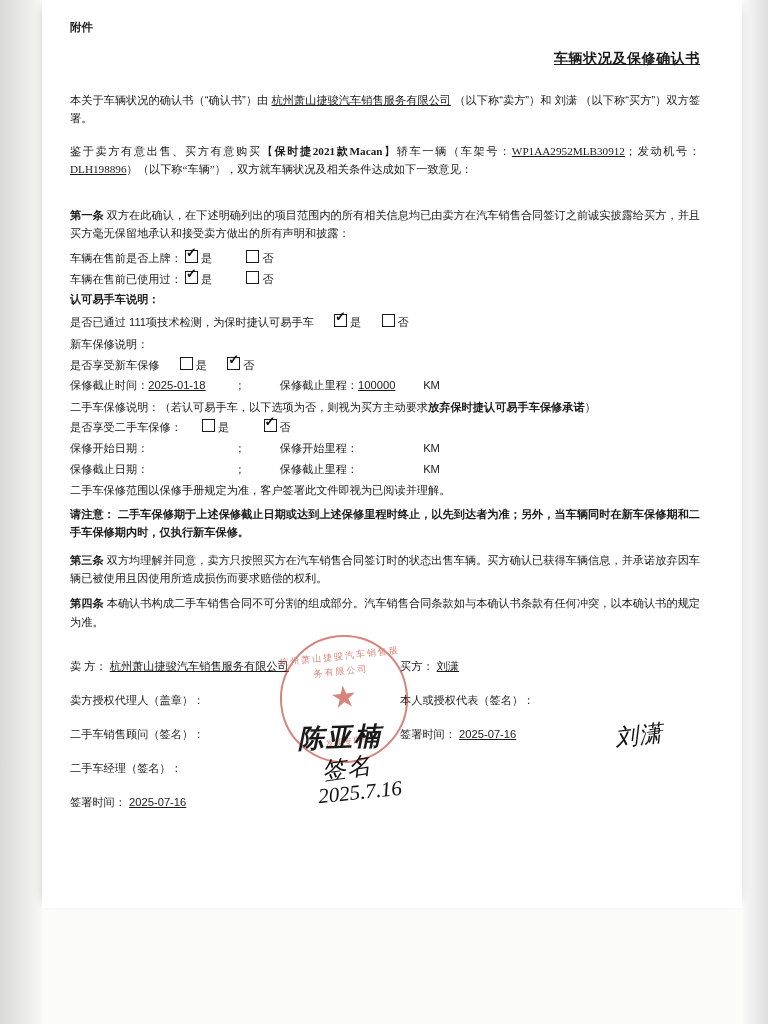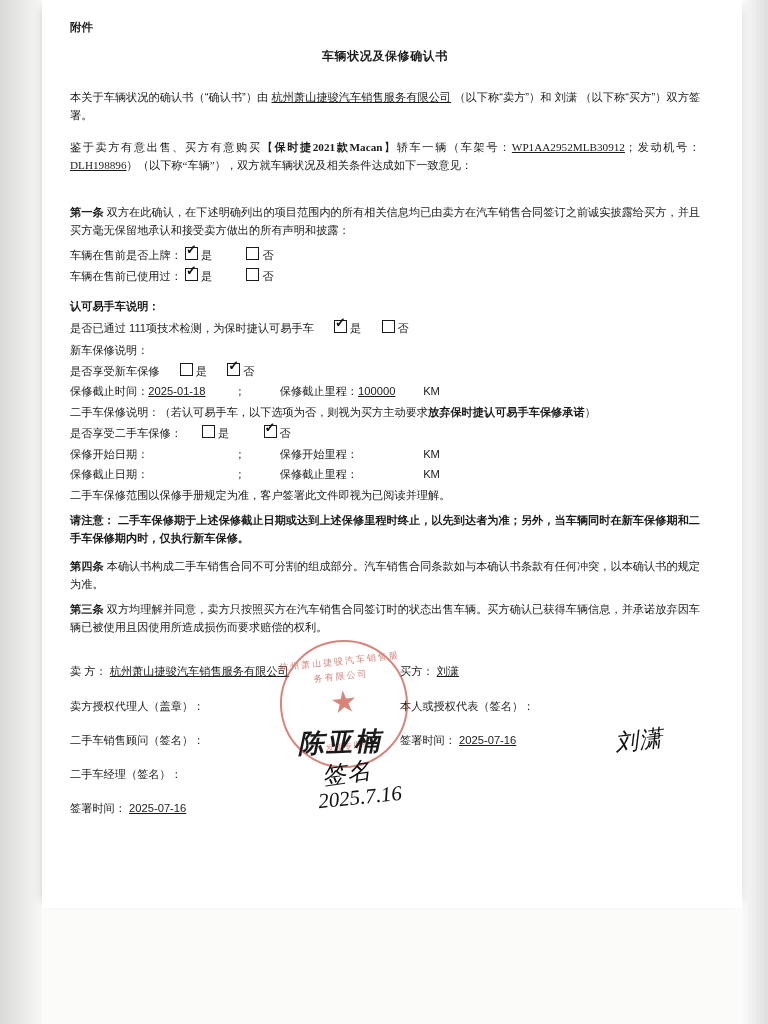--- a/index.html
+++ b/index.html
@@ -36,25 +36,26 @@
     width: 630px;
     font-size: 11.2px;
     line-height: 1.62;
   }
   .attach {
     font-weight: bold;
     font-size: 11.5px;
     margin-bottom: 10px;
   }
   .doc-title {
-    text-align: center;
+    text-align: right;
     font-weight: bold;
-    font-size: 12px;
+    font-size: 14px;
     letter-spacing: 0.6px;
     margin: 4px 0 22px 0;
+    text-decoration: underline;
   }
   p {
     margin: 0 0 10px 0;
     text-align: justify;
   }
   .u {
     text-decoration: underline;
     white-space: nowrap;
   }
   .u-sp {
@@ -246,21 +247,21 @@
       </div>
 
       <div class="line">
         <span>车辆在售前已使用过：</span>
         <span class="cb checked"></span><span>是</span>
         <span class="gap"></span><span class="gap"></span>
         <span class="cb"></span><span>否</span>
       </div>
 
 
-      <div class="line b" style="margin-top:12px;margin-bottom:4px;">认可易手车说明：</div>
+      <div class="line b" style="margin-top:3px;margin-bottom:4px;font-family:Liberation Mono, monospace;">认可易手车说明：</div>
 
       <div class="line">
         <span>是否已通过 111项技术检测，为保时捷认可易手车</span>
         <span class="gap"></span>
         <span class="cb checked"></span><span>是</span>
         <span class="gap"></span>
         <span class="cb"></span><span>否</span>
       </div>
 
       <div class="line" style="margin-top:4px;">新车保修说明：</div>
@@ -309,27 +310,27 @@
 
       <div class="line line-wrap" style="margin-top:3px;">二手车保修范围以保修手册规定为准，客户签署此文件即视为已阅读并理解。</div>
 
       <p class="b" style="margin-top:6px;">
         <span>请注意：</span>
         <span>二手车保修期于上述保修截止日期或达到上述保修里程时终止，以先到达者为准；另外，当车辆同时在新车保修期和二手车保修期内时，仅执行新车保修。</span>
       </p>
 
 
       <p class="clause-p">
+        <span class="clause-head">第三条</span>
+        <span>双方均理解并同意，卖方只按照买方在汽车销售合同签订时的状态出售车辆。买方确认已获得车辆信息，并承诺放弃因车辆已被使用且因使用所造成损伤而要求赔偿的权利。</span>
+      </p>
+
+      <p class="clause-p">
         <span class="clause-head">第四条</span>
         <span>本确认书构成二手车销售合同不可分割的组成部分。汽车销售合同条款如与本确认书条款有任何冲突，以本确认书的规定为准。</span>
-      </p>
-
-      <p class="clause-p">
-        <span class="clause-head">第三条</span>
-        <span>双方均理解并同意，卖方只按照买方在汽车销售合同签订时的状态出售车辆。买方确认已获得车辆信息，并承诺放弃因车辆已被使用且因使用所造成损伤而要求赔偿的权利。</span>
       </p>
 
       <div class="sig-area">
 
         <div class="sig-row">
           <div class="sig-left">
             <span>卖 方：</span>
             <span class="ul-long">杭州萧山捷骏汽车销售服务有限公司</span>
           </div>
           <div class="sig-right">

